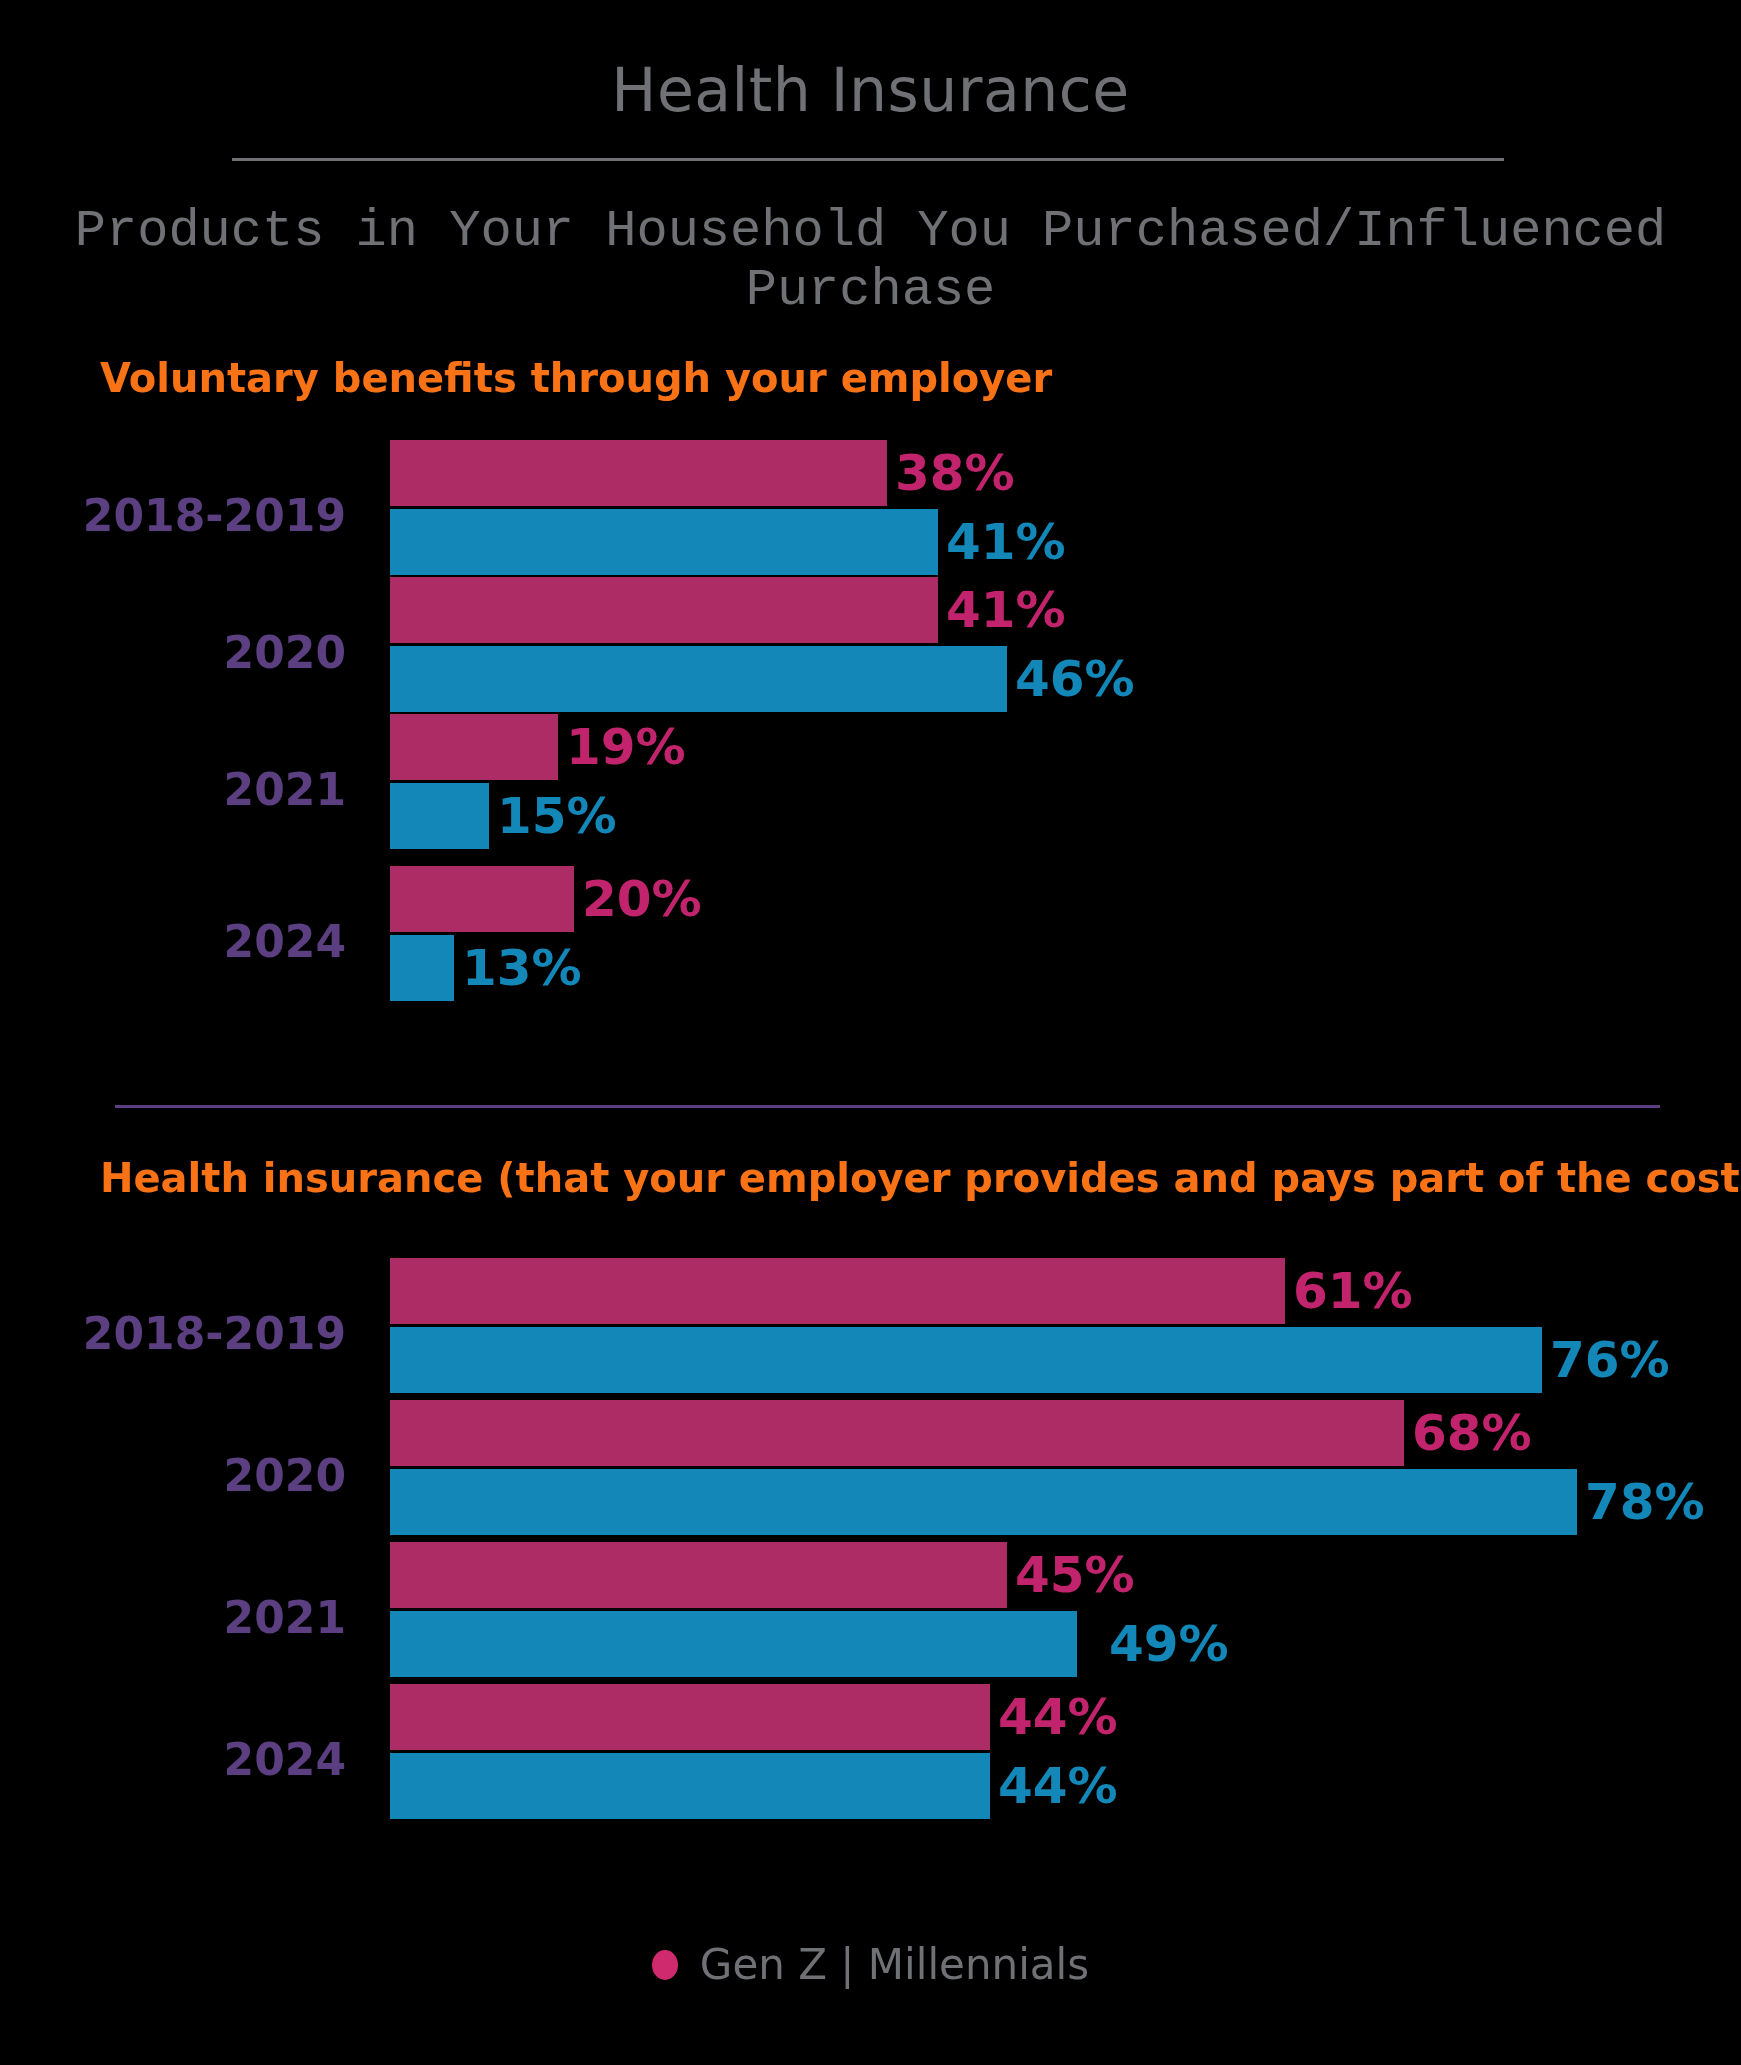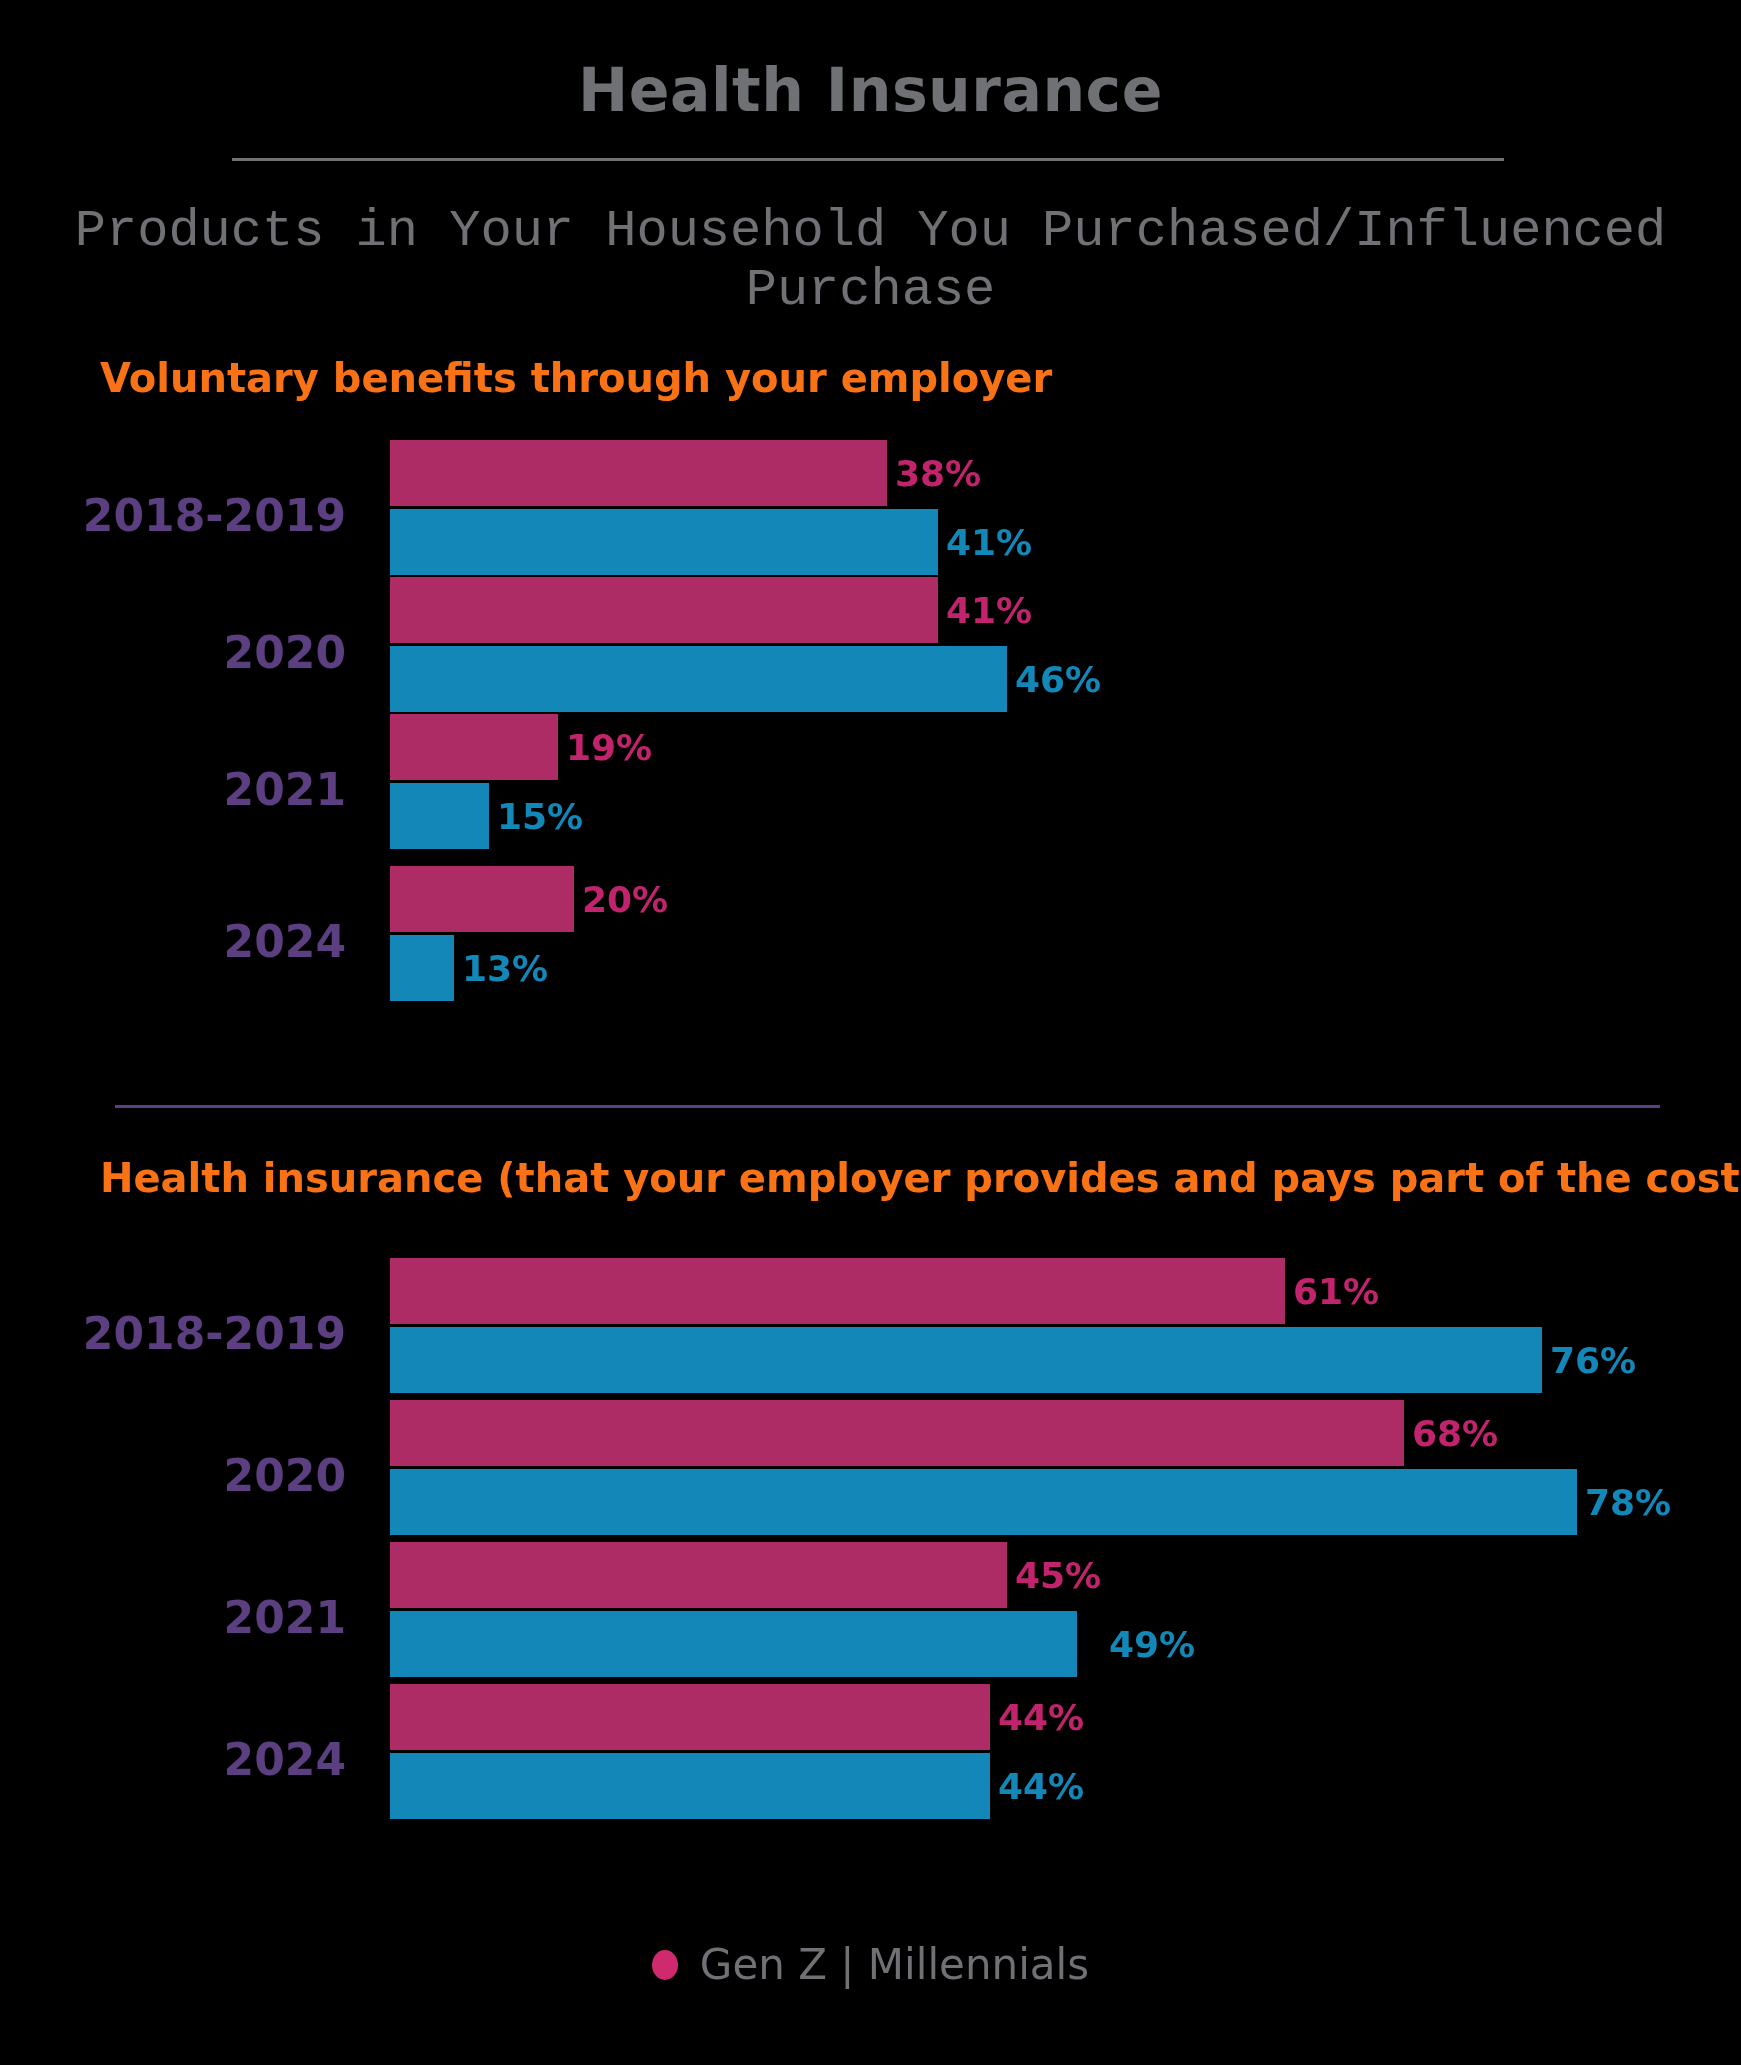--- a/index.html
+++ b/index.html
@@ -6,21 +6,21 @@
   body{
     width:1741px;height:2065px;position:relative;overflow:hidden;
     font-family:"Liberation Sans", sans-serif;
     background:#000;
   }
   .page{position:absolute;inset:0;}
 
   
   .title{
     position:absolute;top:55px;left:0;width:1741px;text-align:center;
-    font-size:60px;font-weight:700;color:#6f7175;letter-spacing:.5px;
+    font-size:60px;font-weight:400;color:#6f7175;letter-spacing:.5px;
     font-family:"DejaVu Sans", sans-serif;
   }
   .title-rule{
     position:absolute;top:158px;left:232px;width:1272px;height:3px;background:#6f7175;
   }
   .subtitle{
     position:absolute;top:202px;left:0;width:1741px;text-align:center;
     font-size:52px;font-weight:400;color:#6f7175;
     font-family:Liberation Mono, monospace;
   }
@@ -42,21 +42,21 @@
     font-family:"DejaVu Sans", sans-serif;
   }
   .bar-row{position:absolute;left:390px;height:66px;}
   .bar{
     position:absolute;left:0;top:0;height:66px;
   }
   .bar.pink{background:#ad2c66;}
   .bar.blue{background:#1287b8;}
   .bar-val{
     position:absolute;top:50%;transform:translateY(-50%);
-    font-size:36px;font-weight:700;white-space:nowrap;
+    font-size:50px;font-weight:700;white-space:nowrap;
     font-family:"DejaVu Sans", sans-serif;padding-left:8px;text-align:right;
   }
   .bar-val.pink{color:#c1246c;}
   .bar-val.blue{color:#1287b8;}
 
   
   .legend{
     position:absolute;top:1940px;left:0;width:1741px;
     display:flex;justify-content:center;align-items:center;gap:72px;
   }

